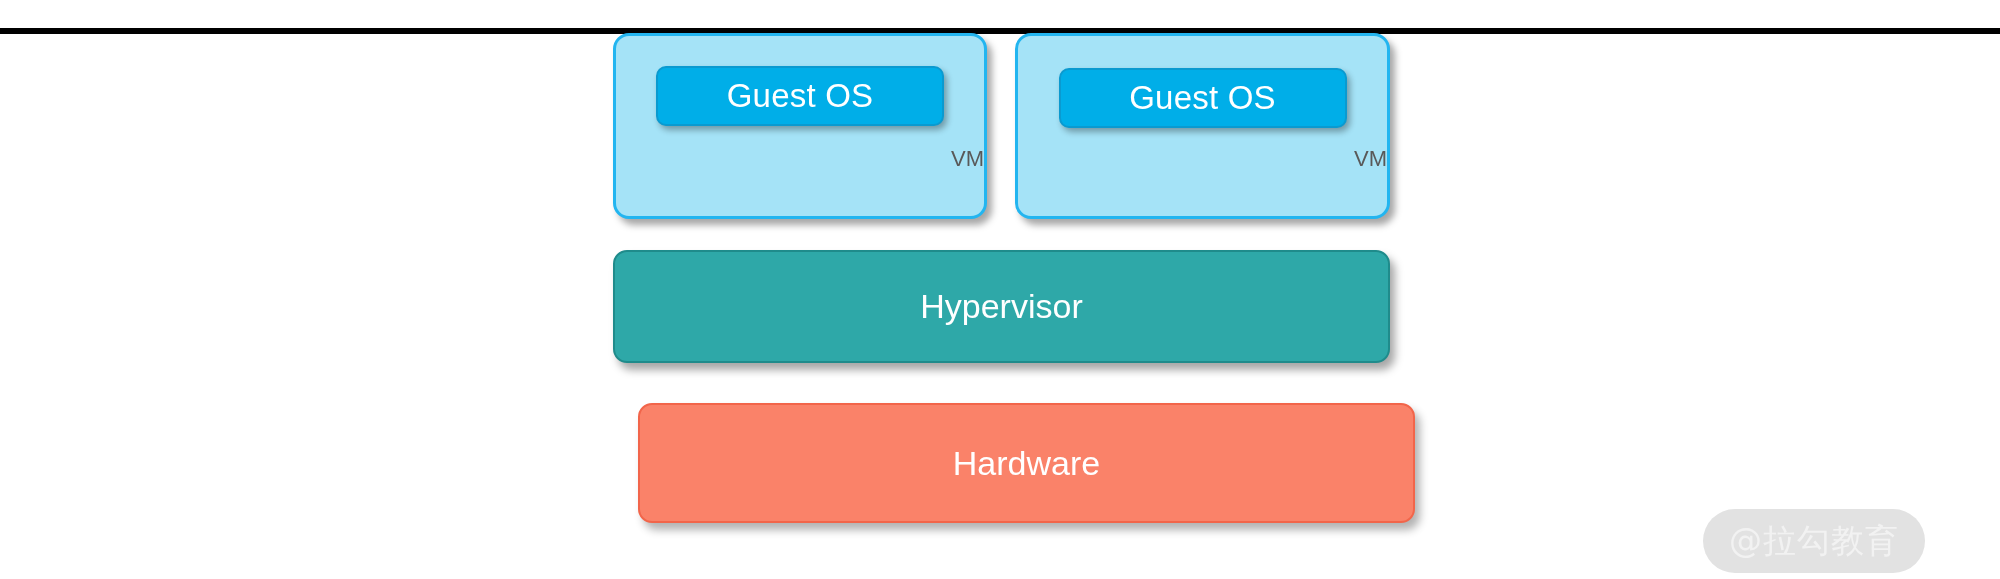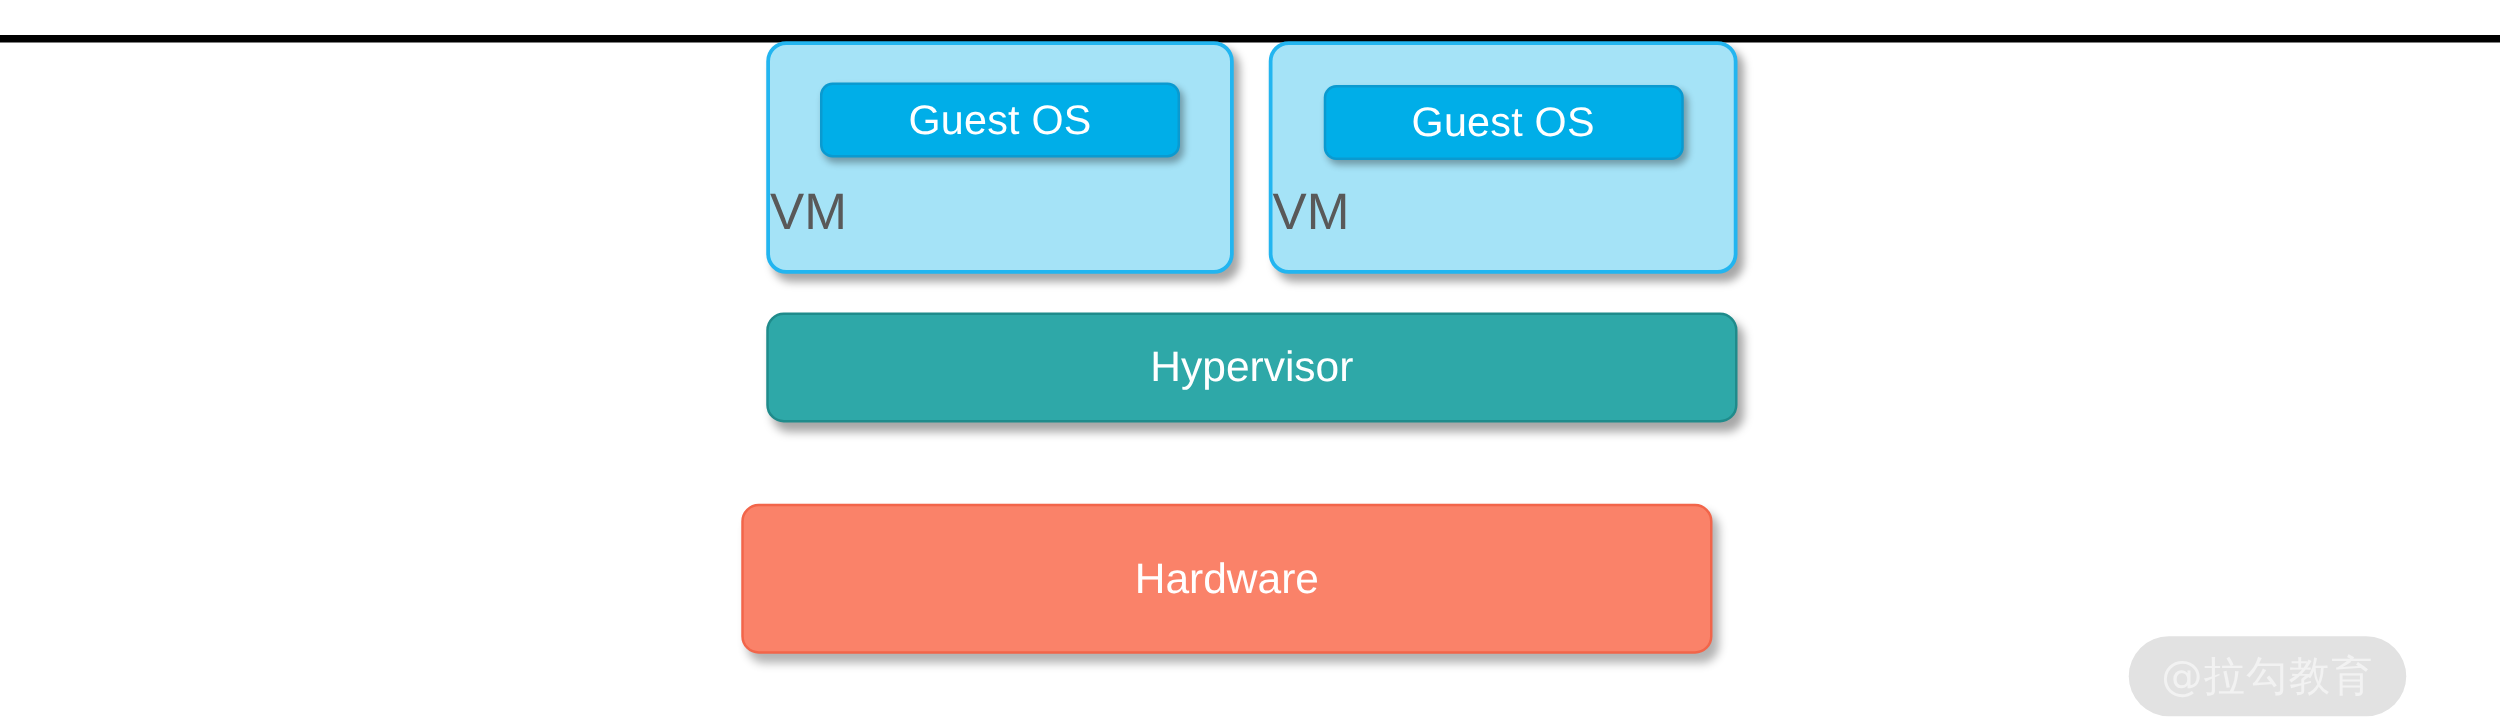--- a/index.html
+++ b/index.html
@@ -68,43 +68,43 @@
     color: #ffffff;
     font-size: 33px;
     letter-spacing: 0.2px;
   }
   .vm-left .guest-os  { width: 288px; height: 60px; margin-top: 30px; }
   .vm-right .guest-os { width: 288px; height: 60px; margin-top: 32px; }
 
   
   .vm-label {
     color: #595959;
-    font-size: 41px;
-    text-align: left;
+    font-size: 22px;
+    text-align: right;
     width: 100%;
   }
   .vm-left .vm-label  { margin-top: 20px; }
   .vm-right .vm-label { margin-top: 18px; }
 
   
   .hypervisor {
     left: 613px;
     top: 222px;
     width: 777px;
-    height: 88px;
+    height: 113px;
     background: #2ea8a8;
     border: 2px solid #1f8b8b;
     box-shadow: 5px 7px 8px rgba(0,0,0,0.35);
     color: #ffffff;
     font-size: 34px;
   }
 
   
   .hardware {
-    left: 593px;
+    left: 638px;
     top: 375px;
     width: 777px;
     height: 120px;
     background: #fa8269;
     border: 2px solid #f2654a;
     box-shadow: 5px 7px 8px rgba(0,0,0,0.30);
     color: #ffffff;
     font-size: 34px;
   }
 

